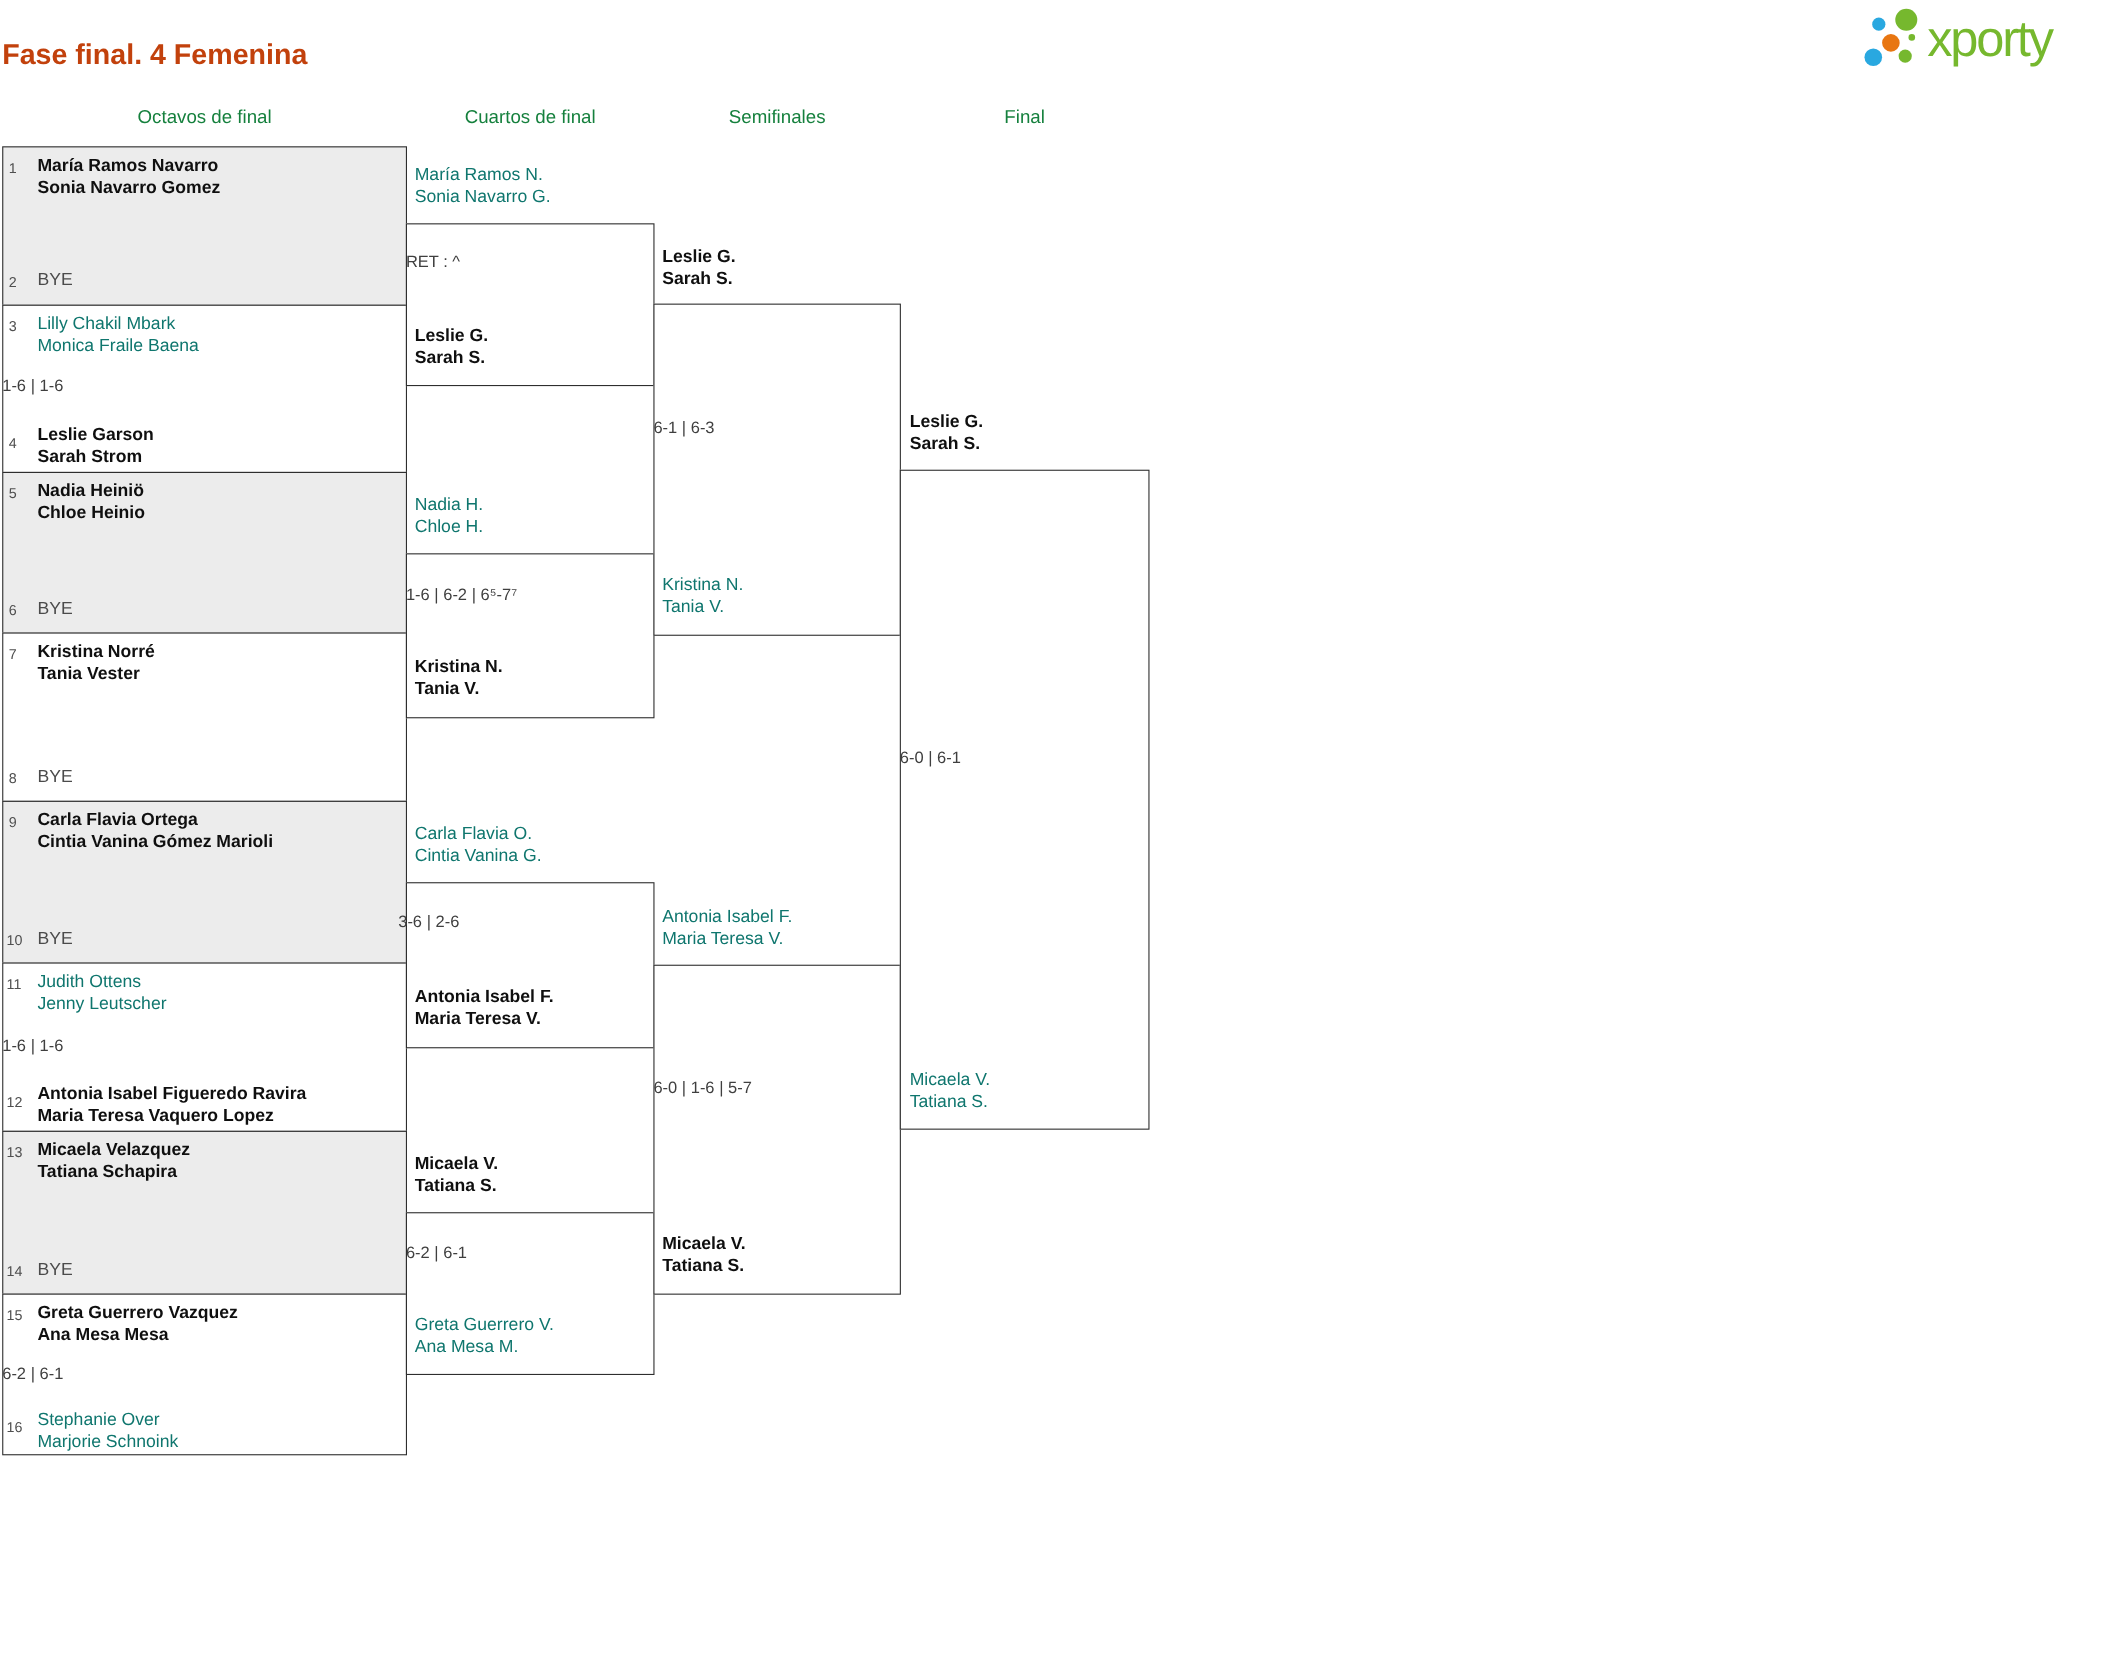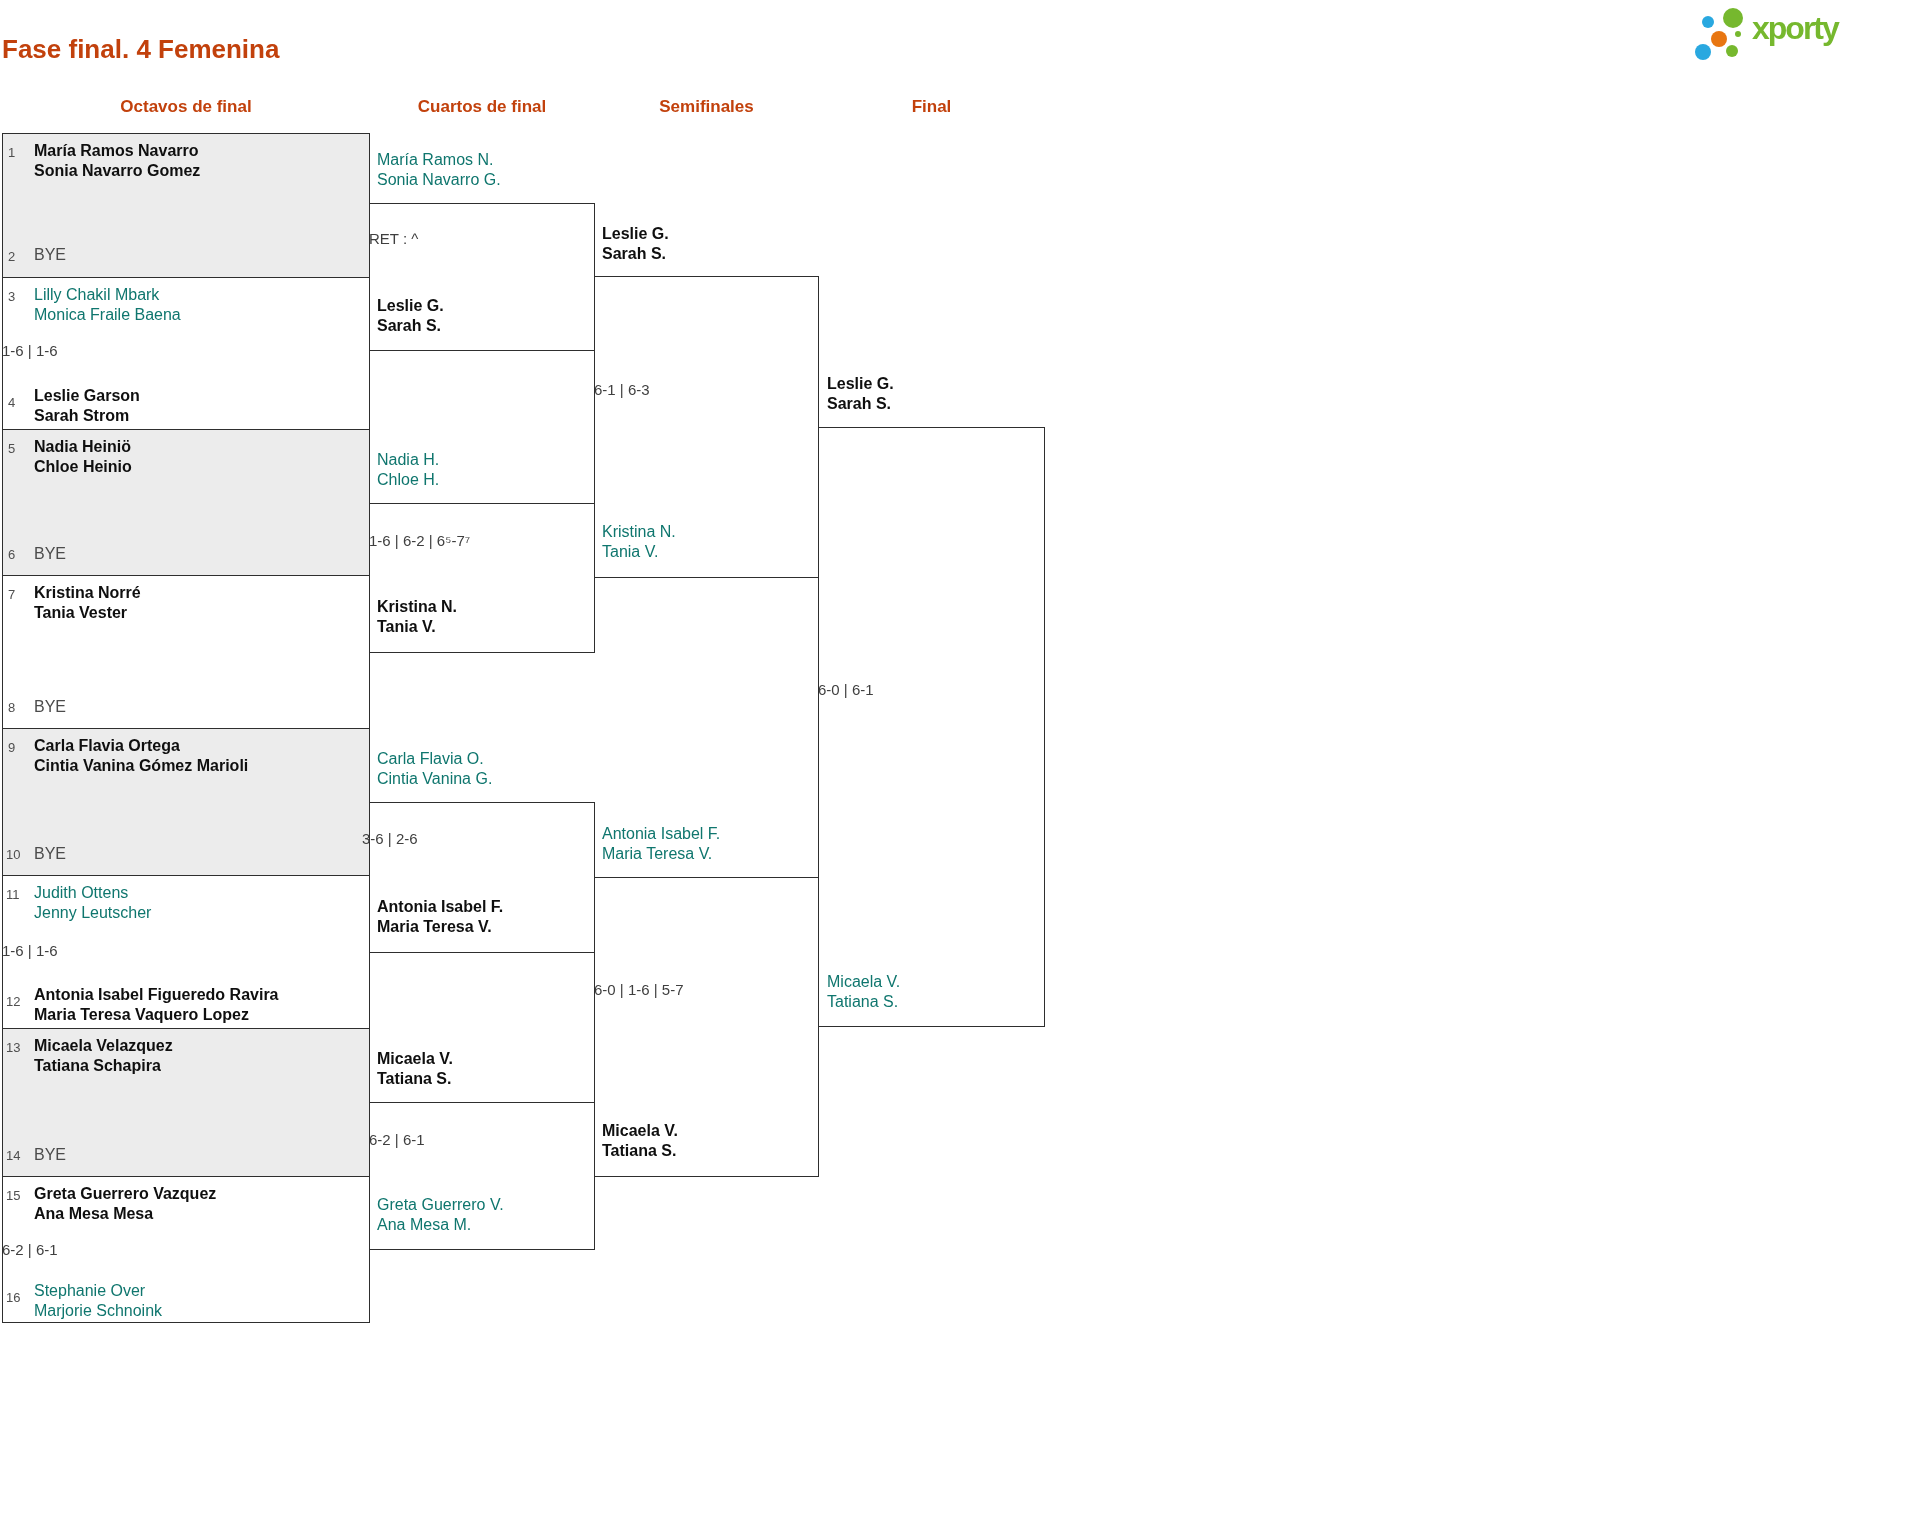--- a/index.html
+++ b/index.html
@@ -1,32 +1,32 @@
 <!DOCTYPE html>
 <html><head>
 <meta charset="utf-8">
 <style>
   html,body{margin:0;padding:0}
   body{width:1920px;height:1525px;background:#fff;position:relative;
        font-family:"Liberation Sans","DejaVu Sans",sans-serif;color:#111;overflow:hidden}
   #app{position:absolute;left:0;top:0;width:1920px;height:1525px}
   .title{position:absolute;left:2px;top:2px;font-size:26px;font-weight:700;color:#141414;white-space:nowrap}
   .subtitle{position:absolute;left:2px;top:34px;font-size:26px;font-weight:700;color:#c2410c;white-space:nowrap}
-  .colhead{position:absolute;top:97px;font-size:17px;font-weight:700;color:#c2410c;text-align:center}
+  .colhead{position:absolute;top:97px;font-size:17px;font-weight:400;color:#15803d;text-align:center}
   .box{position:absolute;border:1px solid #2e2e2e;box-sizing:border-box;background:#fff}
   .shaded{background:#ececec}
   .team{position:absolute;font-size:16px;line-height:20px;color:#0f766e;white-space:nowrap}
   .team.w{font-weight:700;color:#0f0f0f}
   .seed{position:absolute;font-size:13px;color:#4f4f4f}
   .score{position:absolute;font-size:15px;color:#3f3f3f;text-align:left;white-space:nowrap}
   .bye{position:absolute;font-size:16px;color:#4b4b4b}
   .logo{position:absolute;left:1690px;top:5px;width:230px;height:70px}
   .dot{position:absolute;border-radius:50%}
   .c-green{background:#76b82e}.c-blue{background:#29a8e0}.c-orange{background:#e87611}
-  .wordmark{position:absolute;left:62px;top:7px;font-size:32px;font-weight:700;
+  .wordmark{position:absolute;left:62px;top:7px;font-size:46px;font-weight:400;
             color:#76b82e;letter-spacing:-2px;line-height:1}
 </style>
 </head>
 <body>
 
 <div id="app">
 
   <div class="subtitle">Fase final. 4 Femenina</div>
 
   <div class="logo">

